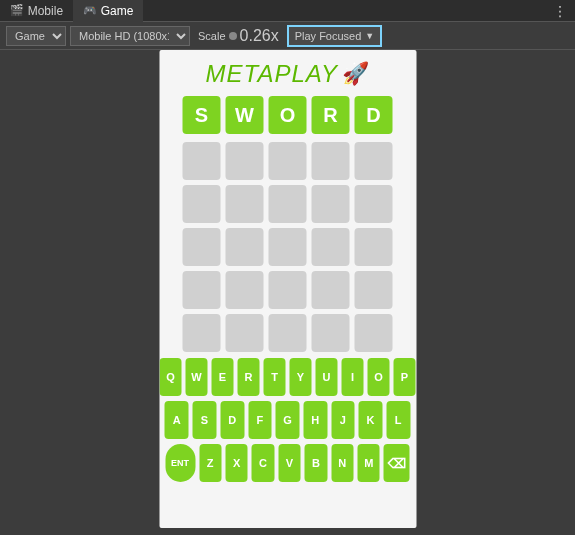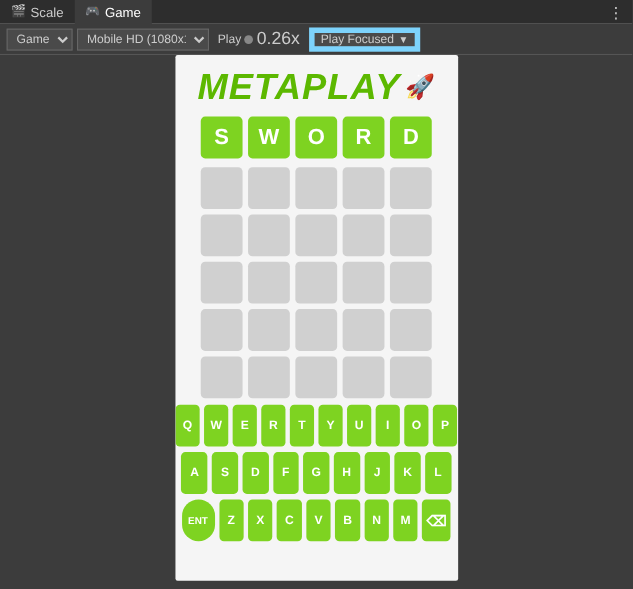--- a/index.html
+++ b/index.html
@@ -78,21 +78,21 @@
       height: 8px;
       border-radius: 50%;
       background: #888;
       display: inline-block;
     }
     .play-focused-btn {
       display: flex;
       align-items: center;
       height: 22px;
       background: #4a4a4a;
-      border: 5px solid #7dd3fc;
+      border: 2px solid #7dd3fc;
       color: #ccc;
       font-size: 11px;
       padding: 0 6px;
       cursor: pointer;
       margin-left: 4px;
     }
     .play-focused-btn .chevron {
       margin-left: 4px;
       font-size: 9px;
     }
@@ -111,22 +111,22 @@
     }
 
     
     .logo-area {
       display: flex;
       justify-content: center;
       align-items: center;
       padding: 10px 0 8px 0;
     }
     .logo-text {
-      font-size: 33px;
-      font-weight: 700;
+      font-size: 24px;
+      font-weight: 400;
       color: #5cb800;
       letter-spacing: 1px;
       font-style: italic;
     }
     .logo-rocket {
       font-size: 22px;
       margin-left: 4px;
     }
 
     
@@ -203,38 +203,38 @@
       min-width: 26px;
       font-size: 13px;
     }
   </style>
 </head>
 <body>
 
 <div class="top-bar">
   <div class="tab">
     <span class="tab-icon">🎬</span>
-    <span>Scale</span>
+    <span>Mobile</span>
   </div>
   <div class="tab active">
     <span class="tab-icon">🎮</span>
     <span>Game</span>
   </div>
   <div class="tab-more">⋮</div>
 </div>
 
 <div class="toolbar">
   <select class="toolbar-select">
     <option>Game</option>
   </select>
   <select class="toolbar-select toolbar-select-wide">
     <option>Mobile HD (1080x1920)</option>
   </select>
   <div class="scale-area">
-    <span style="font-size:11px;color:#ccc;">Play</span>
+    <span style="font-size:11px;color:#ccc;">Scale</span>
     <span class="scale-dot"></span>
     <span style="font-size:16px;color:#ccc;">0.26x</span>
   </div>
   <button class="play-focused-btn">
     <span>Play Focused</span>
     <span class="chevron">▼</span>
   </button>
 </div>
 
 <div class="game-viewport">

